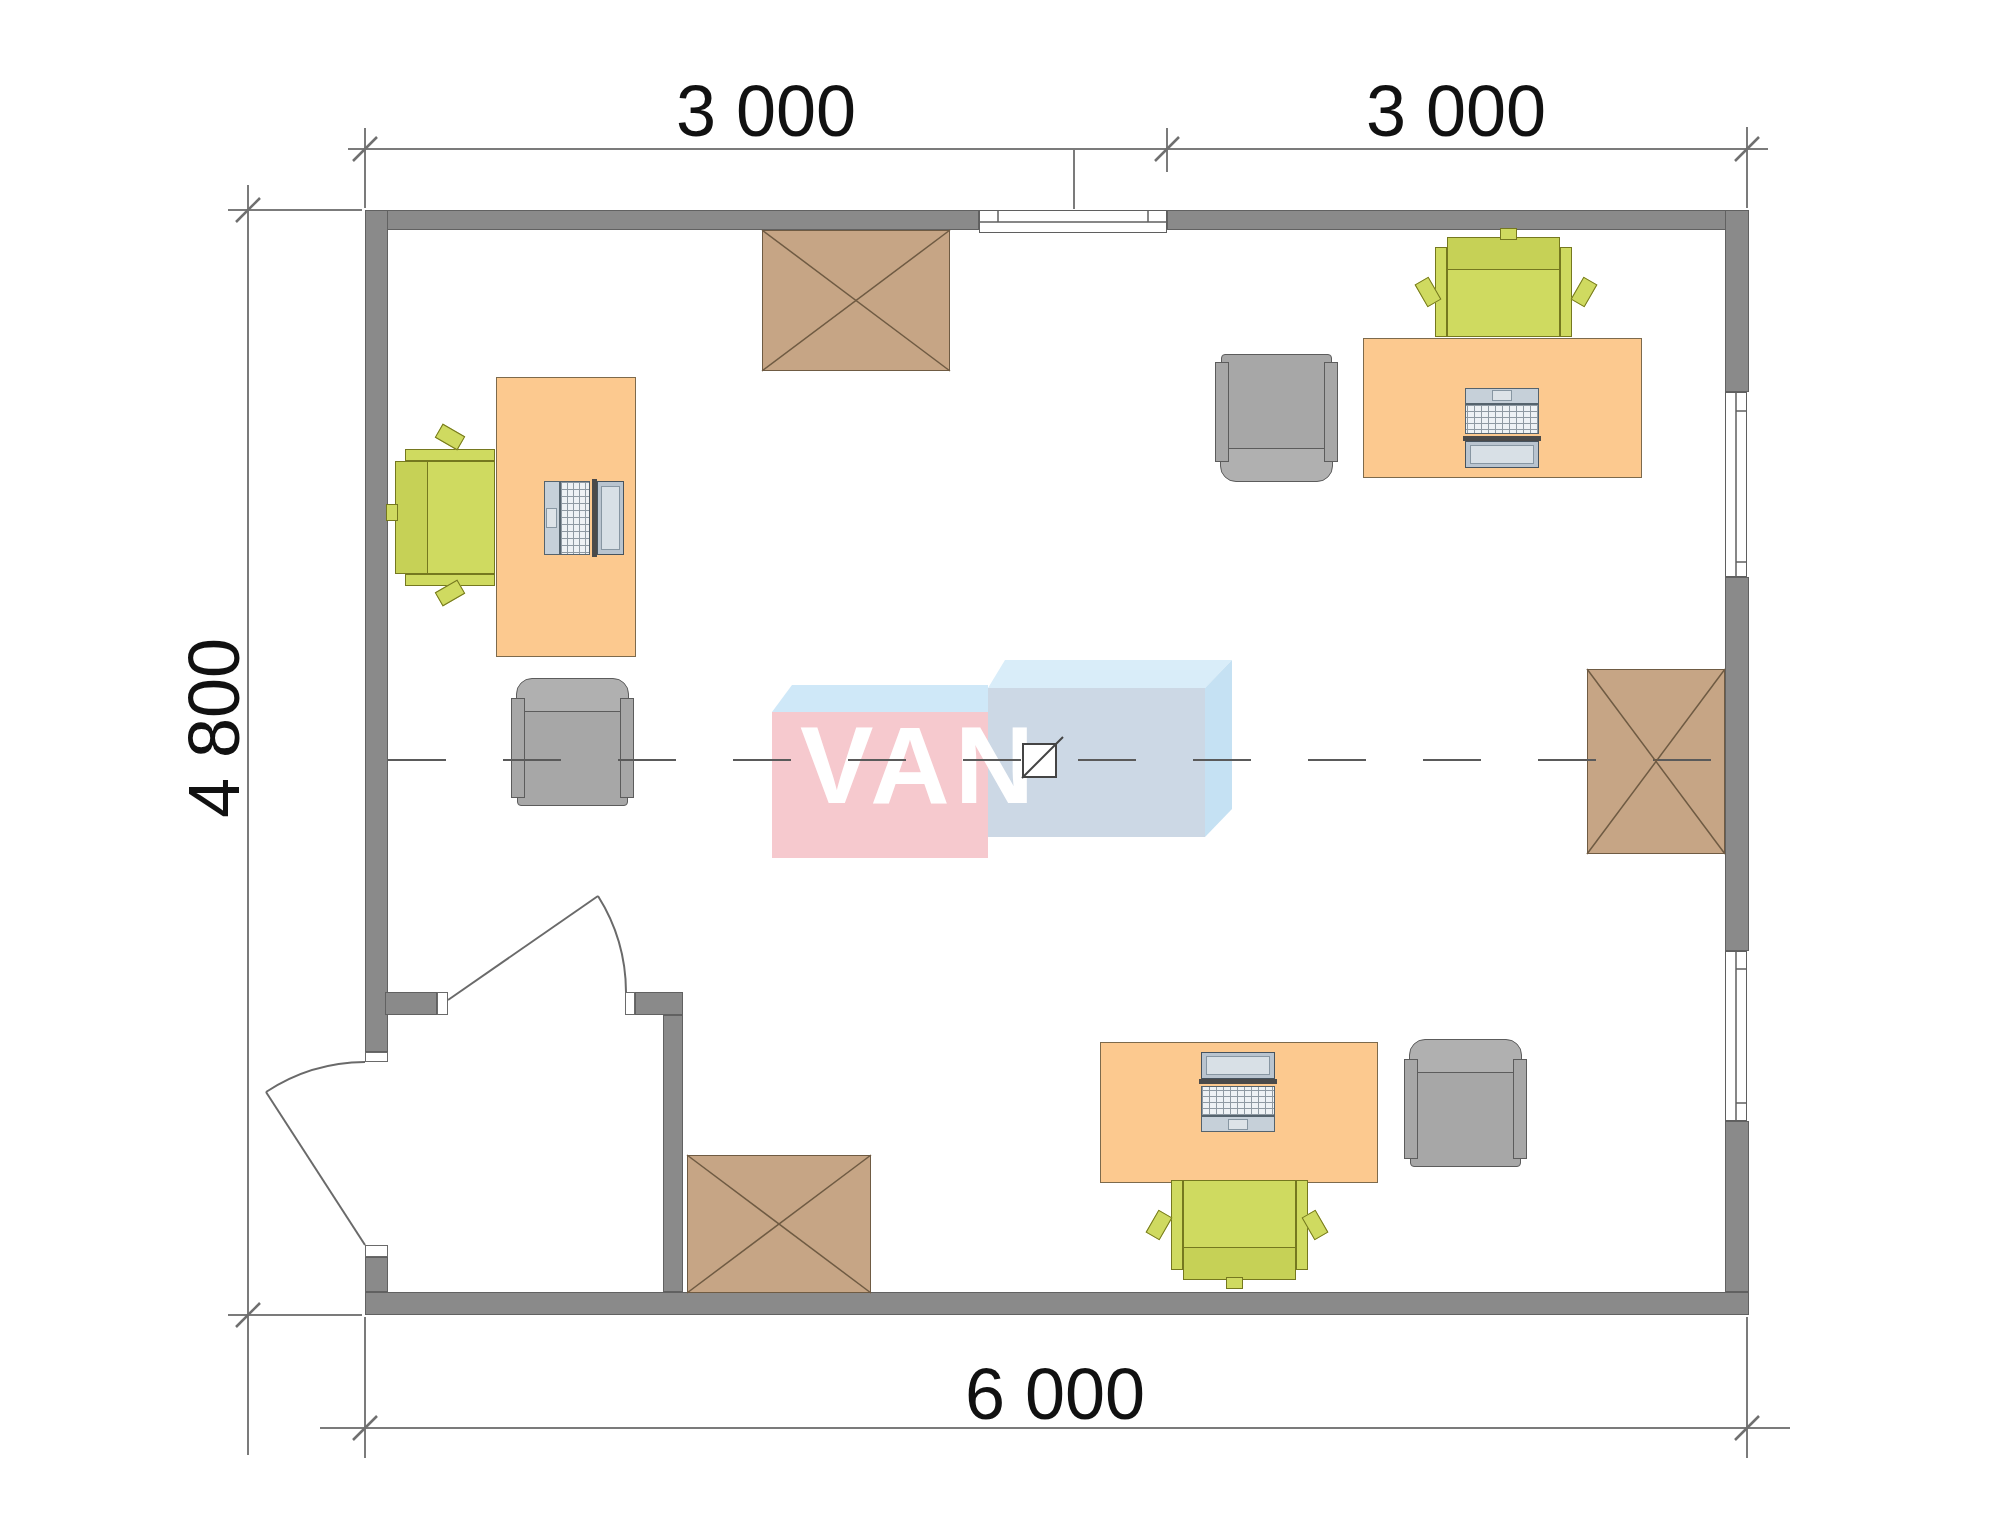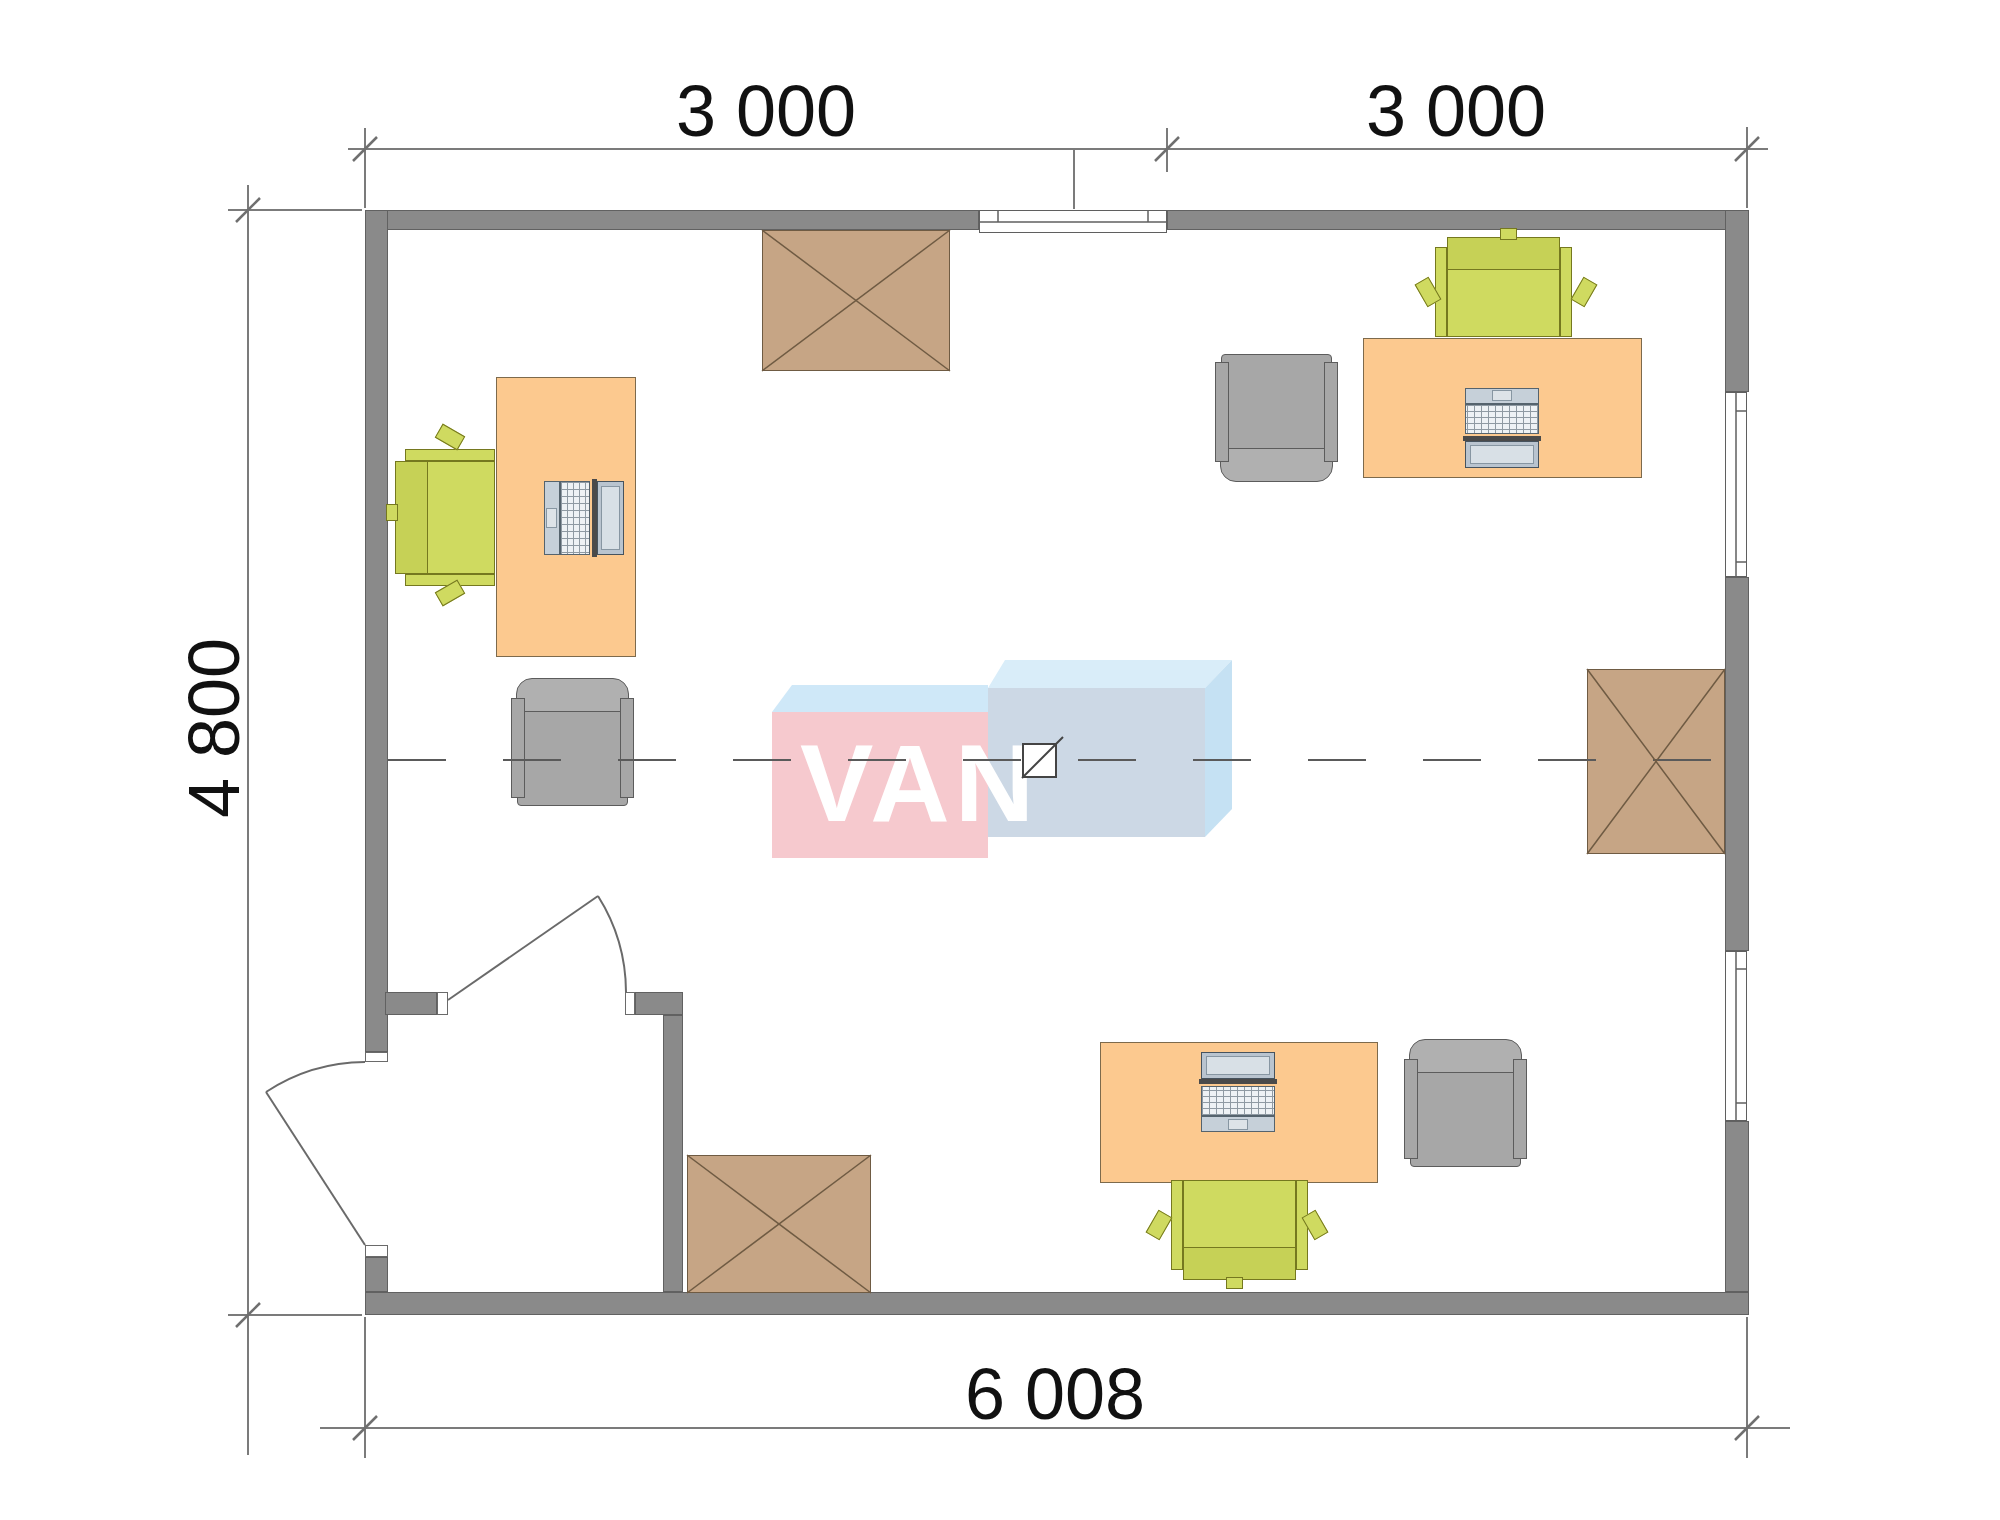--- a/index.html
+++ b/index.html
@@ -72,21 +72,21 @@
   <div class="window z1" style="left:1725px;top:392px;width:22px;height:185px"></div>
   <div class="window z1" style="left:1725px;top:951px;width:22px;height:170px"></div>
 
   <svg class="abs z2" style="left:760px;top:650px" width="490" height="220" viewBox="0 0 490 220">
     <polygon points="12,62 32,35 228,35 228,62" fill="#cfe8f8"></polygon>
     <rect x="12" y="62" width="216" height="146" fill="#f6c9ce"></rect>
     <polygon points="228,38 245,10 472,10 445,38" fill="#d9edf9"></polygon>
     <polygon points="445,38 472,10 472,159 445,187" fill="#c5e1f3"></polygon>
     <rect x="228" y="38" width="217" height="149" fill="#ccd8e5"></rect>
   </svg>
-  <div class="logo-letters z2" style="left:800px;top:728px">VAN</div>
+  <div class="logo-letters z2" style="left:800px;top:710px">VAN</div>
 
   <div class="desk z2" style="left:496px;top:377px;width:140px;height:280px"></div>
   <div class="desk z2" style="left:1363px;top:338px;width:279px;height:140px"></div>
   <div class="desk z2" style="left:1100px;top:1042px;width:278px;height:141px"></div>
 
   <div class="btable z2" style="left:762px;top:230px;width:188px;height:141px"></div>
   <div class="btable z2" style="left:1587px;top:669px;width:138px;height:185px"></div>
   <div class="btable z2" style="left:687px;top:1155px;width:184px;height:138px"></div>
 
   <div class="gchair z2" style="left:388px;top:429px">
@@ -217,15 +217,15 @@
       <line x1="1736" y1="969" x2="1747" y2="969"></line>
         <line x1="1736" y1="1103" x2="1747" y2="1103"></line>
     </g>
 
     <line x1="1022" y1="778" x2="1063" y2="737" stroke="#444" stroke-width="2"></line>
   </svg>
 
   <div class="dimtext z4" style="left:766px;top:75px;transform:translateX(-50%)">3 000</div>
   <div class="dimtext z4" style="left:1456px;top:75px;transform:translateX(-50%)">3 000</div>
   <div class="dimtext z4" style="left:214px;top:728px;transform:translate(-50%,-50%) rotate(-90deg)">4 800</div>
-  <div class="dimtext z4" style="left:1055px;top:1358px;transform:translateX(-50%)">6 008</div>
+  <div class="dimtext z4" style="left:1055px;top:1358px;transform:translateX(-50%)">6 000</div>
 
 </div>
 
 </body></html>

